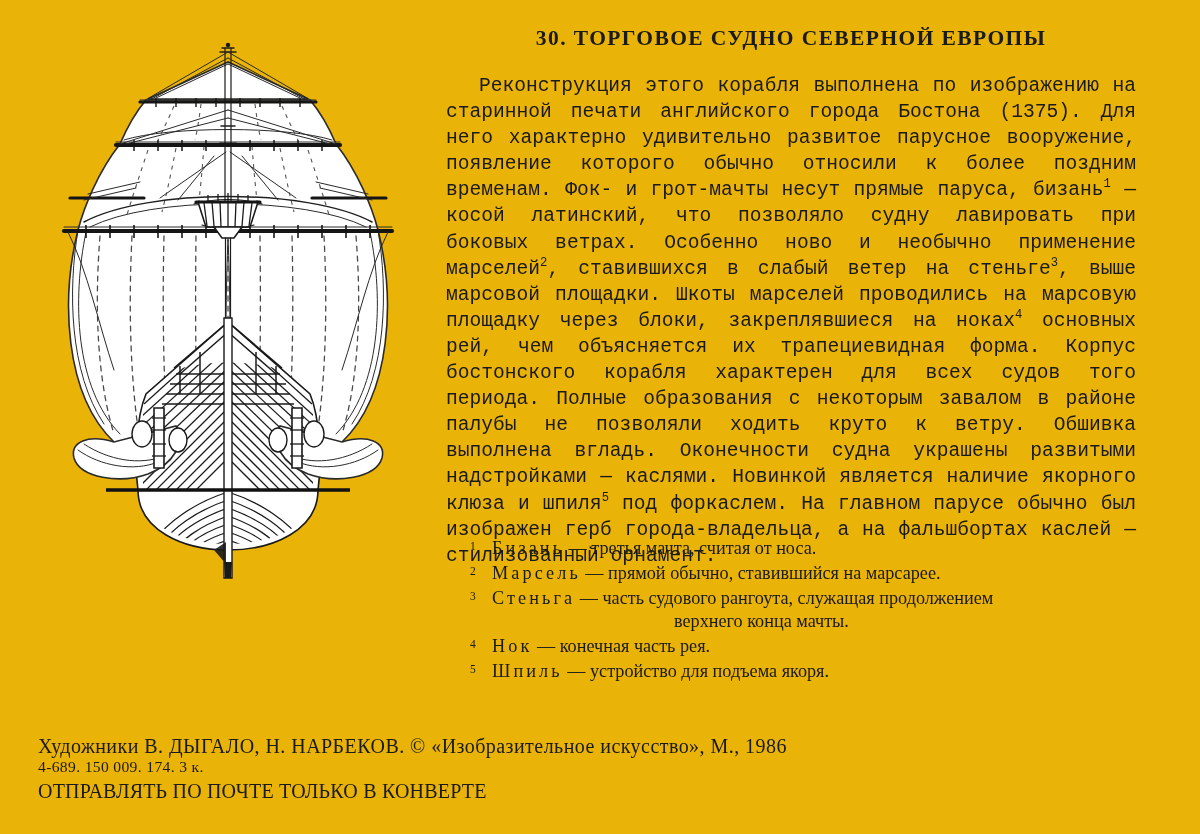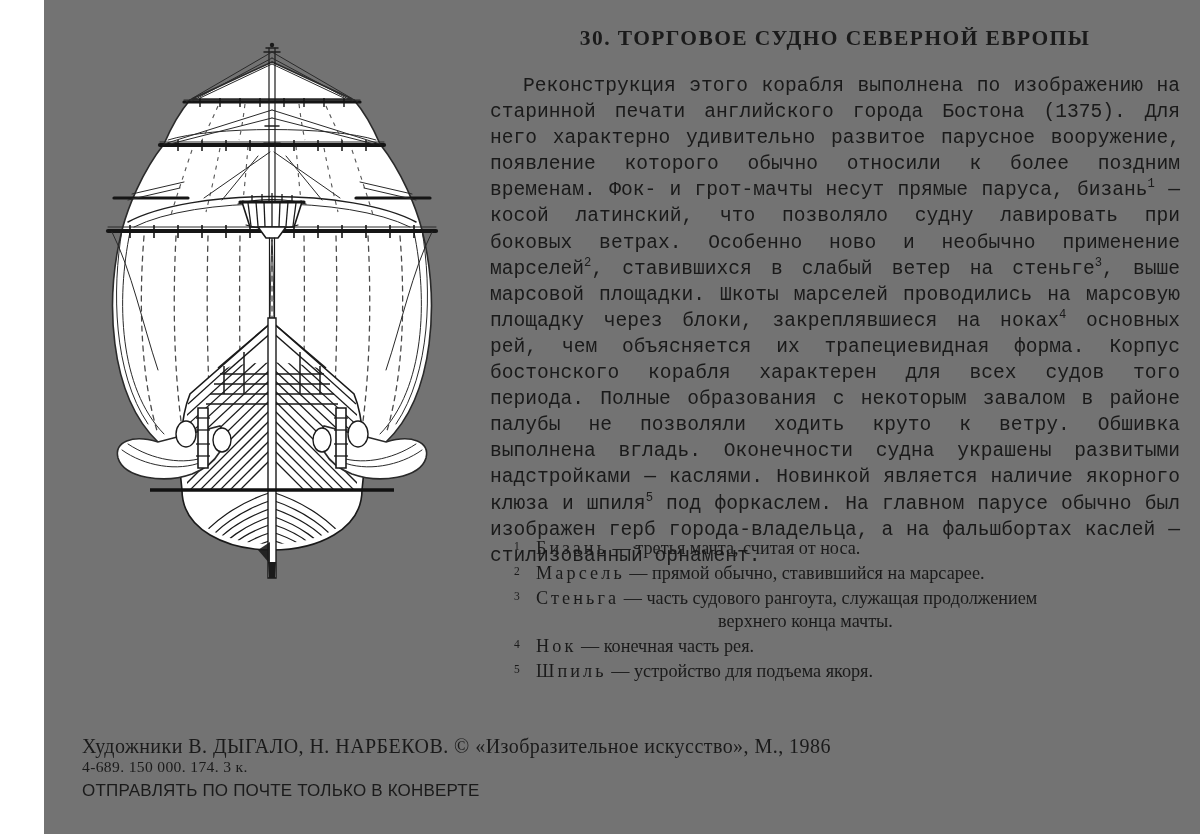--- a/index.html
+++ b/index.html
@@ -15,22 +15,21 @@
     overflow: hidden;
     font-family: "Liberation Serif", "DejaVu Serif", serif;
     color: #1a1a1a;
     -webkit-font-smoothing: antialiased;
   }
 
   
   .page {
     position: absolute;
     inset: 0;
-    background: #737373;
-    margin-left: 44px;
+    background: #eab308;
   }
 
   
   .illustration {
     position: absolute;
     left: 28px;
     top: 22px;
     width: 400px;
     height: 570px;
   }
@@ -121,22 +120,22 @@
     letter-spacing: 0.45px;
     white-space: nowrap;
   }
   .credit-line-2 {
     font-size: 15.6px;
     line-height: 20px;
     letter-spacing: 0.35px;
     white-space: nowrap;
   }
   .credit-line-3 {
-    font-family: Liberation Sans, sans-serif;
-    font-size: 17px;
+    font-family: Liberation Serif, serif;
+    font-size: 20px;
     line-height: 24px;
     letter-spacing: 0.2px;
     white-space: nowrap;
     margin-top: 2px;
   }
 </style>
 </head>
 <body>
 
 <div class="page">
@@ -497,17 +496,17 @@
     </div>
 
     <div class="fn-row">
       <span class="fn-marker">5</span><span class="fn-term">Шпиль</span><span class="fn-dash">  —  </span><span class="fn-text">устройство для подъема якоря.</span>
     </div>
 
   </div>
 
   <div class="credits">
     <div class="credit-line-1">Художники В. ДЫГАЛО, Н. НАРБЕКОВ. © «Изобразительное искусство», М., 1986</div>
-    <div class="credit-line-2">4-689. 150 000. 174. 3 к.</div>
+    <div class="credit-line-2">4-689. 150 009. 174. 3 к.</div>
     <div class="credit-line-3">ОТПРАВЛЯТЬ ПО ПОЧТЕ ТОЛЬКО В КОНВЕРТЕ</div>
   </div>
 
 </div>
 
 </body></html>

